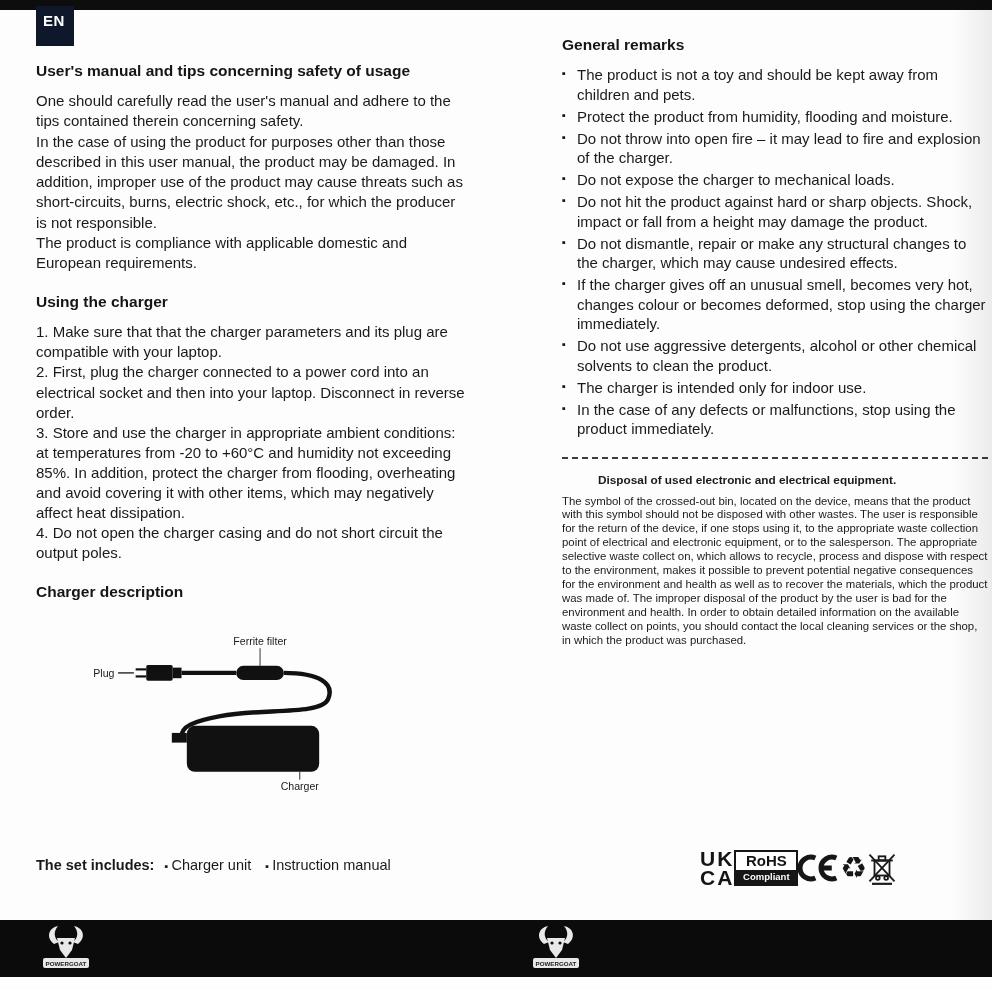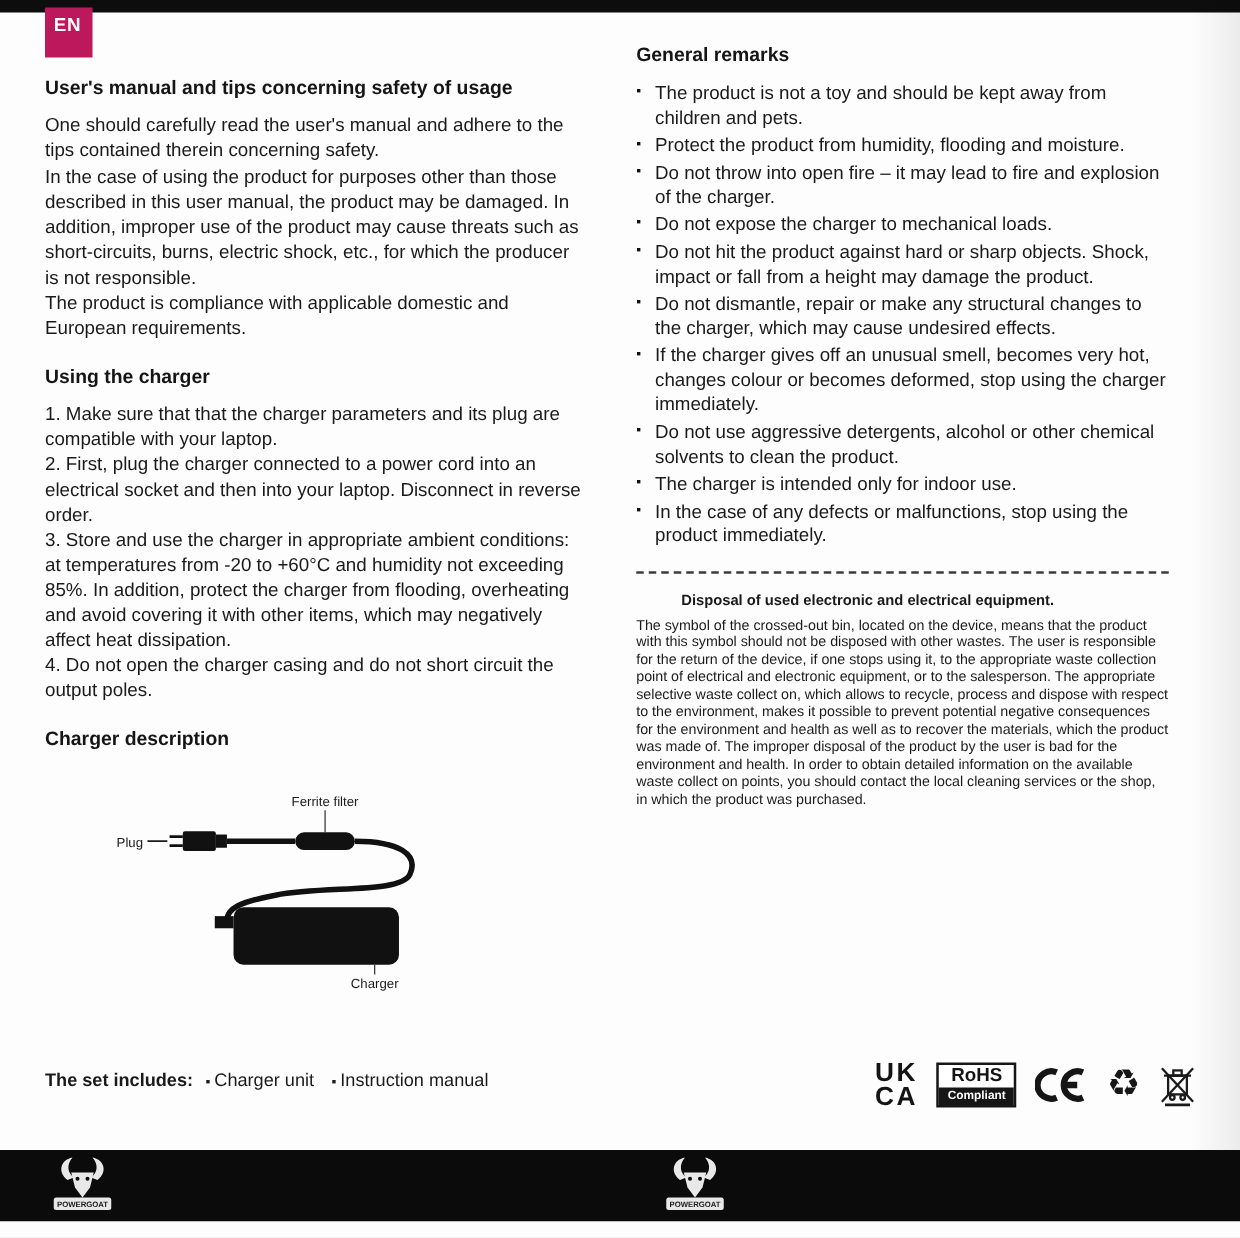--- a/index.html
+++ b/index.html
@@ -9,26 +9,26 @@
     background:#fdfdfd; overflow:hidden; color:#1a1a1a;
     font-family:"Liberation Sans", sans-serif;
   }
   .page::after{ 
     content:""; position:absolute; top:0; right:0; width:40px; height:920px;
     background:linear-gradient(to right, rgba(0,0,0,0), rgba(0,0,0,0.07));
     pointer-events:none;
   }
   .top-bar { position:absolute; left:0; top:0; width:992px; height:10px; background:#0d0d0d; }
   .en-badge {
-    position:absolute; left:36px; top:6px; width:38px; height:40px; background:#be185d;
+    position:absolute; left:36px; top:6px; width:38px; height:40px; background:#0f172a;
     color:#ffffff; font-weight:bold; font-size:15px; display:flex; align-items:flex-start;
     justify-content:flex-start; padding:6px 0 0 7px; letter-spacing:0.5px;
   }
   .col-left  { position:absolute; left:36px;  top:62px; width:434px; }
-  .col-right { position:absolute; left:509px; top:36px; width:426px; }
+  .col-right { position:absolute; left:562px; top:36px; width:426px; }
   h2 { font-size:15.5px; font-weight:bold; margin:0 0 11px; color:#151515; }
   .section { margin-top:20px; }
   .body-text p { font-size:15px; line-height:1.35; margin:0; }
   .steps p { font-size:15px; line-height:1.34; margin:0; }
   ul.bullets { list-style:none; }
   ul.bullets li {
     position:relative; padding-left:15px; font-size:15px; line-height:1.3;
     margin-bottom:2.5px;
   }
   ul.bullets li::before {
@@ -38,21 +38,21 @@
   .disposal h3 { font-size:11.8px; font-weight:bold; margin:0 0 8px;padding-left:36px; }
   .disposal p { font-size:11.4px; line-height:1.22; }
   .diagram { margin:20px 0 0 52px; }
   svg text { font-family:"Liberation Sans", sans-serif; fill:#1a1a1a; }
   .set-includes { position:absolute; left:36px; top:857px; font-size:14.5px; }
   .set-includes b { font-weight:bold; margin-right:6px; }
   .inc-item { margin-right:10px; }
   .inc-item::before { content:"▪ "; font-size:11px; }
   .marks-row {
     position:absolute; left:700px; top:844px; height:48px;
-    display:flex; align-items:center; gap:15px;
+    display:flex; align-items:center; 
   }
   .ukca { font-weight:bold; font-size:21px; line-height:0.92; letter-spacing:2px; color:#141414; }
   .rohs { border:2.5px solid #161616; width:64px; text-align:center; background:#fff; }
   .rohs-top { font-weight:bold; font-size:15px; padding:0 2px 1px; color:#141414; }
   .rohs-bottom { background:#161616; color:#ffffff; font-size:9.5px; font-weight:bold; padding:1px 0 2px;text-align:center; }
   .recycle { font-size:30px; color:#161616; line-height:1; }
   .footer-bar { position:absolute; left:0; top:920px; width:992px; height:57px; background:#0b0b0b; }
   .goat-logo { position:absolute; top:4px; }
   .goat-logo.g1 { left:40px; }
   .goat-logo.g2 { left:530px; }

